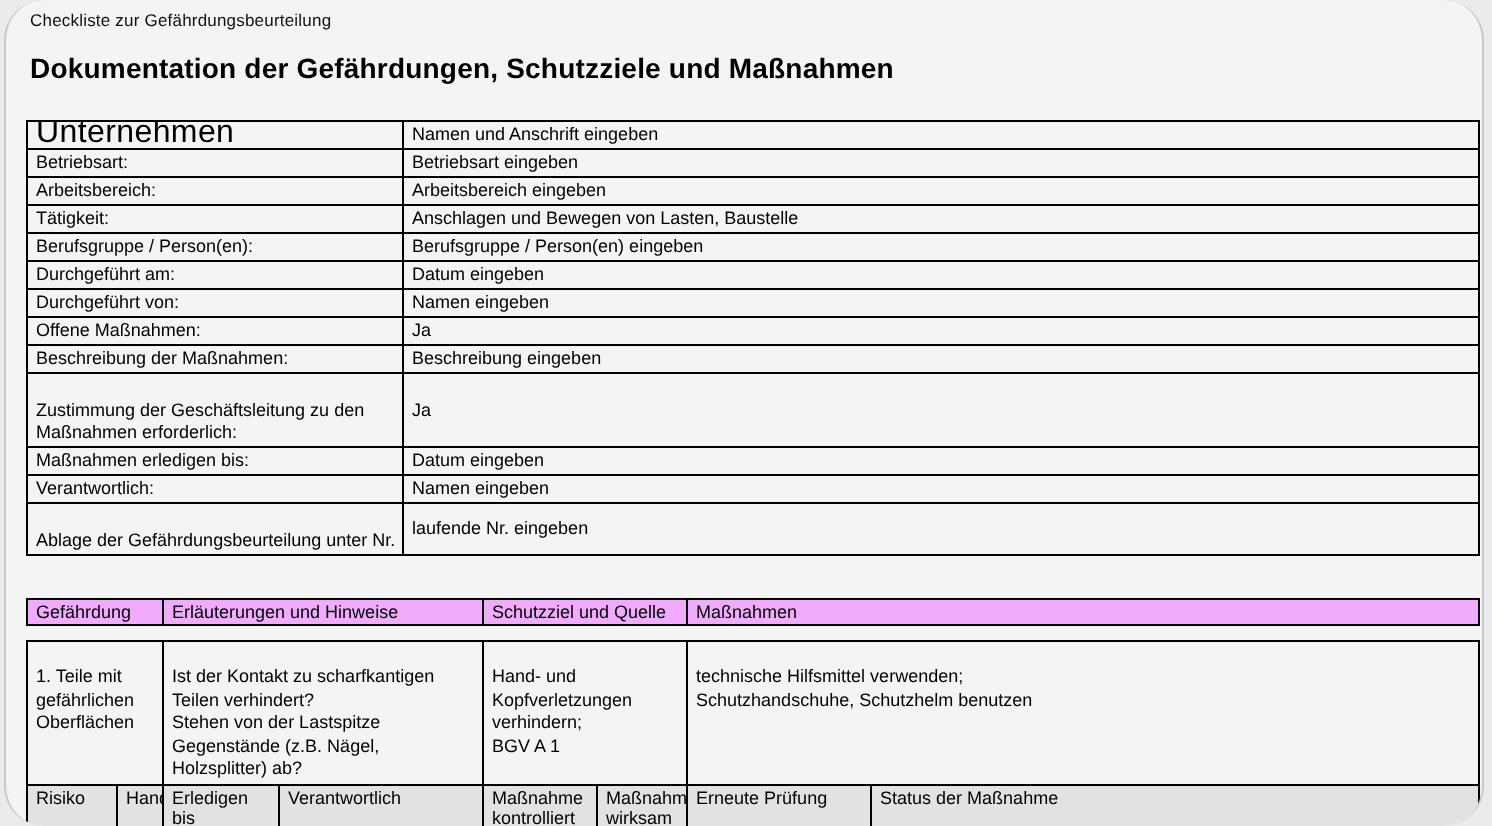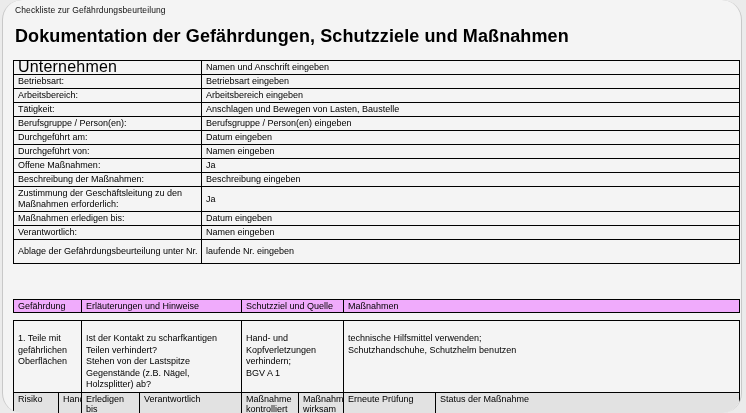--- a/index.html
+++ b/index.html
@@ -24,21 +24,21 @@
     position: absolute;
     left: 12px; top: 5px;
     font-size: 8.5px;
     color: #111;
     letter-spacing: 0.1px;
     white-space: nowrap;
   }
   .doc-title {
     position: absolute;
     left: 12px; top: 26px;
-    font-size: 18px;
+    font-size: 14px;
     font-weight: bold;
     color: #000;
     letter-spacing: 0.1px;
     white-space: nowrap;
   }
 
   
   table.grid {
     position: absolute;
     border-collapse: collapse;
@@ -62,21 +62,21 @@
   #tbl-unternehmen {
     left: 10px; top: 60px; width: 726px;
   }
   #tbl-unternehmen td { height: 14px; }
   #tbl-unternehmen td.big {
     font-size: 16px;
     letter-spacing: 0.2px;
     padding-top: 0px; padding-bottom: 1px;
   }
   #tbl-unternehmen tr.tall td { height: 24px; vertical-align: middle; }
-  #tbl-unternehmen tr.tall td.lbl { line-height: 11px; padding-top: 1px; }
+  #tbl-unternehmen tr.tall td.lbl { line-height: 11px; padding-top: 13px; }
 
   
   #tbl-head2 { left: 10px; top: 299px; width: 726px; }
   #tbl-head2 td {
     background: #f0abfc;
     height: 13px;
     padding-top: 0; padding-bottom: 0; margin-top: 48px;
   }
 
   #tbl-risk { left: 10px; top: 320px; width: 726px; }

